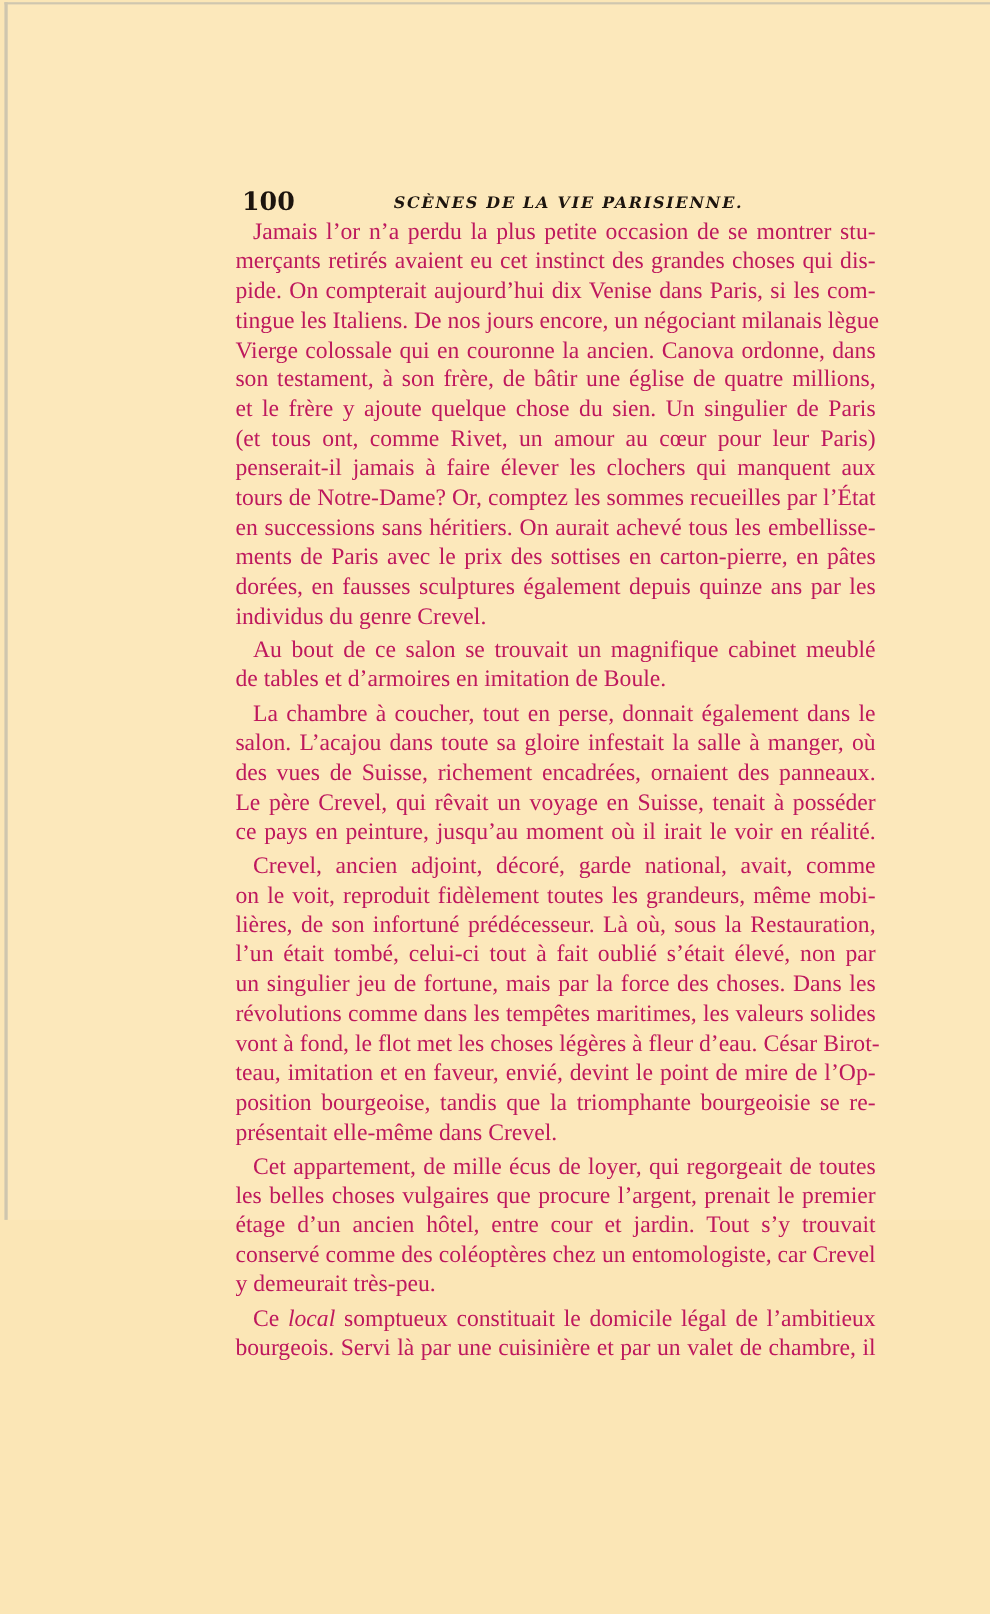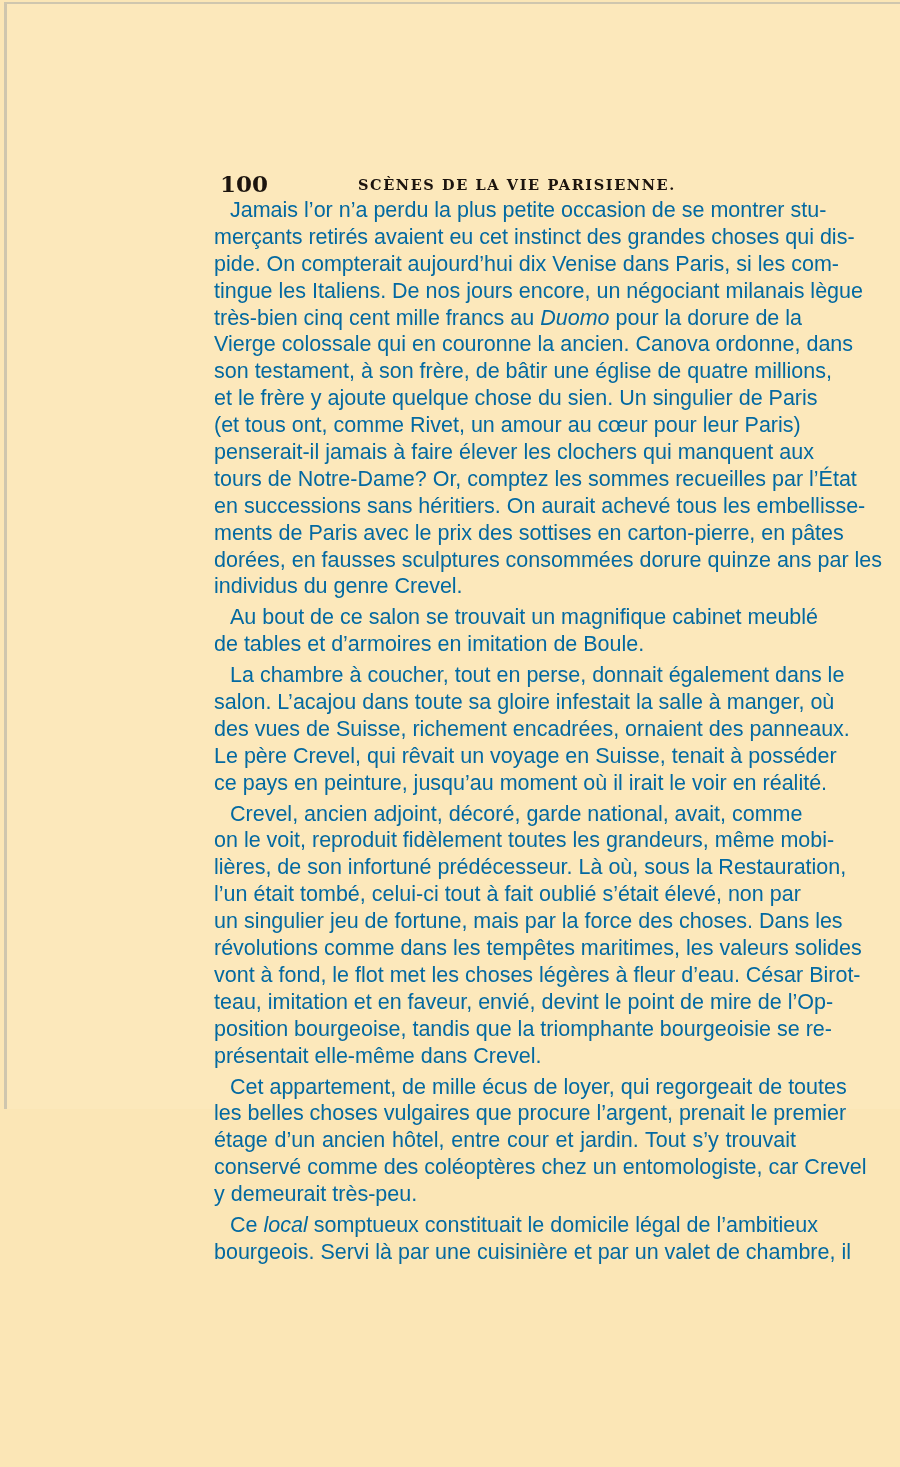--- a/index.html
+++ b/index.html
@@ -41,30 +41,31 @@
       font-weight: bold;
       letter-spacing: 0px;
     }
     .running-title {
       position: absolute;
       left: 138px;
       top: 6px;
       font-size: 14.5px;
       letter-spacing: 1.6px;
       font-weight: 600;
+      font-style: italic;
     }
     .text-body {
       position: absolute;
       left: 214px;
       top: 197px;
       width: 582px;
-      font-family: Liberation Sans, sans-serif;
+      font-family: Liberation Serif, serif;
       font-size: 21.5px;
       line-height: 26.9px;
-      color: #0369a1;
+      color: #be185d;
       font-stretch: condensed;
     }
     .line {
       display: block;
       white-space: nowrap;
       text-align: justify;
       text-align-last: justify;
       height: 26.9px;
     }
     .line.last {
@@ -90,30 +91,29 @@
   </div>
 </div>
 
 <div class="text-body">
 
   <div>
     <span class="line indent">Jamais l’or n’a perdu la plus petite occasion de se montrer stu-</span>
     <span class="line">merçants retirés avaient eu cet instinct des grandes choses qui dis-</span>
     <span class="line">pide. On compterait aujourd’hui dix Venise dans Paris, si les com-</span>
     <span class="line">tingue les Italiens. De nos jours encore, un négociant milanais lègue</span>
-    <span class="line"><span>très-bien cinq cent mille francs au</span> <em class="it">Duomo</em> <span>pour la dorure de la</span></span>
     <span class="line">Vierge colossale qui en couronne la ancien. Canova ordonne, dans</span>
     <span class="line">son testament, à son frère, de bâtir une église de quatre millions,</span>
     <span class="line">et le frère y ajoute quelque chose du sien. Un singulier de Paris</span>
     <span class="line">(et tous ont, comme Rivet, un amour au cœur pour leur Paris)</span>
     <span class="line">penserait-il jamais à faire élever les clochers qui manquent aux</span>
     <span class="line">tours de Notre-Dame? Or, comptez les sommes recueilles par l’État</span>
     <span class="line">en successions sans héritiers. On aurait achevé tous les embellisse-</span>
     <span class="line">ments de Paris avec le prix des sottises en carton-pierre, en pâtes</span>
-    <span class="line">dorées, en fausses sculptures consommées dorure quinze ans par les</span>
+    <span class="line">dorées, en fausses sculptures également depuis quinze ans par les</span>
     <span class="line last">individus du genre Crevel.</span>
   </div>
   <div class="para-gap"></div>
 
   <div>
     <span class="line indent">Au bout de ce salon se trouvait un magnifique cabinet meublé</span>
     <span class="line last">de tables et d’armoires en imitation de Boule.</span>
   </div>
   <div class="para-gap"></div>
 

